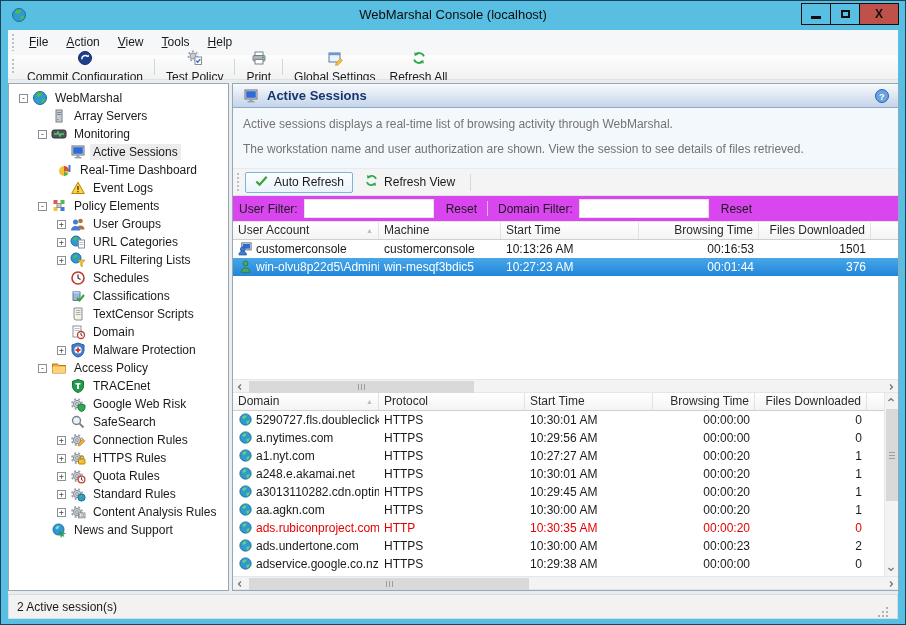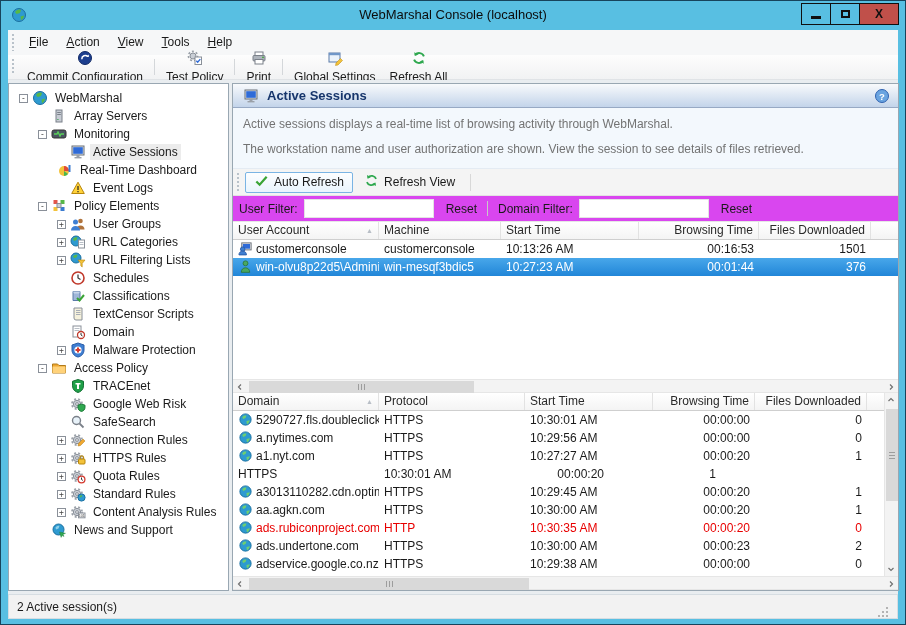--- a/index.html
+++ b/index.html
@@ -655,20 +655,25 @@
                     <circle cx="8" cy="8" r="6" fill="#2e9ad0" stroke="#1a6fa0"></circle>
                     <path d="M4.5 5.5C5.5 4 7.5 3.5 9 4L8 6.5 5.5 7.5z" fill="#6fcf6f"></path>
                     <path d="M9 9.5l3.5-.8c-.2 2-1.3 3.6-3 4.3z" fill="#6fcf6f"></path>
                   </svg></span>a1.nyt.com</div>
               <div class="td" style="width: 146px; flex: 0 0 auto;">HTTPS</div>
               <div class="td" style="width: 128px; flex: 0 0 auto;">10:27:27 AM</div>
               <div class="td r" style="width: 102px; flex: 0 0 auto;">00:00:20</div>
               <div class="td r" style="width: 112px; flex: 0 0 auto;">1</div>
             </div>
             <div class="trow">
+              <div class="td" style="width: 146px; flex: 0 0 auto;"><span class="rowico"><svg viewBox="0 0 16 16">
+                    <circle cx="8" cy="8" r="6" fill="#2e9ad0" stroke="#1a6fa0"></circle>
+                    <path d="M4.5 5.5C5.5 4 7.5 3.5 9 4L8 6.5 5.5 7.5z" fill="#6fcf6f"></path>
+                    <path d="M9 9.5l3.5-.8c-.2 2-1.3 3.6-3 4.3z" fill="#6fcf6f"></path>
+                  </svg></span>a248.e.akamai.net</div>
               <div class="td" style="width: 146px; flex: 0 0 auto;">HTTPS</div>
               <div class="td" style="width: 128px; flex: 0 0 auto;">10:30:01 AM</div>
               <div class="td r" style="width: 102px; flex: 0 0 auto;">00:00:20</div>
               <div class="td r" style="width: 112px; flex: 0 0 auto;">1</div>
             </div>
             <div class="trow">
               <div class="td" style="width: 146px; flex: 0 0 auto;"><span class="rowico"><svg viewBox="0 0 16 16">
                     <circle cx="8" cy="8" r="6" fill="#2e9ad0" stroke="#1a6fa0"></circle>
                     <path d="M4.5 5.5C5.5 4 7.5 3.5 9 4L8 6.5 5.5 7.5z" fill="#6fcf6f"></path>
                     <path d="M9 9.5l3.5-.8c-.2 2-1.3 3.6-3 4.3z" fill="#6fcf6f"></path>

